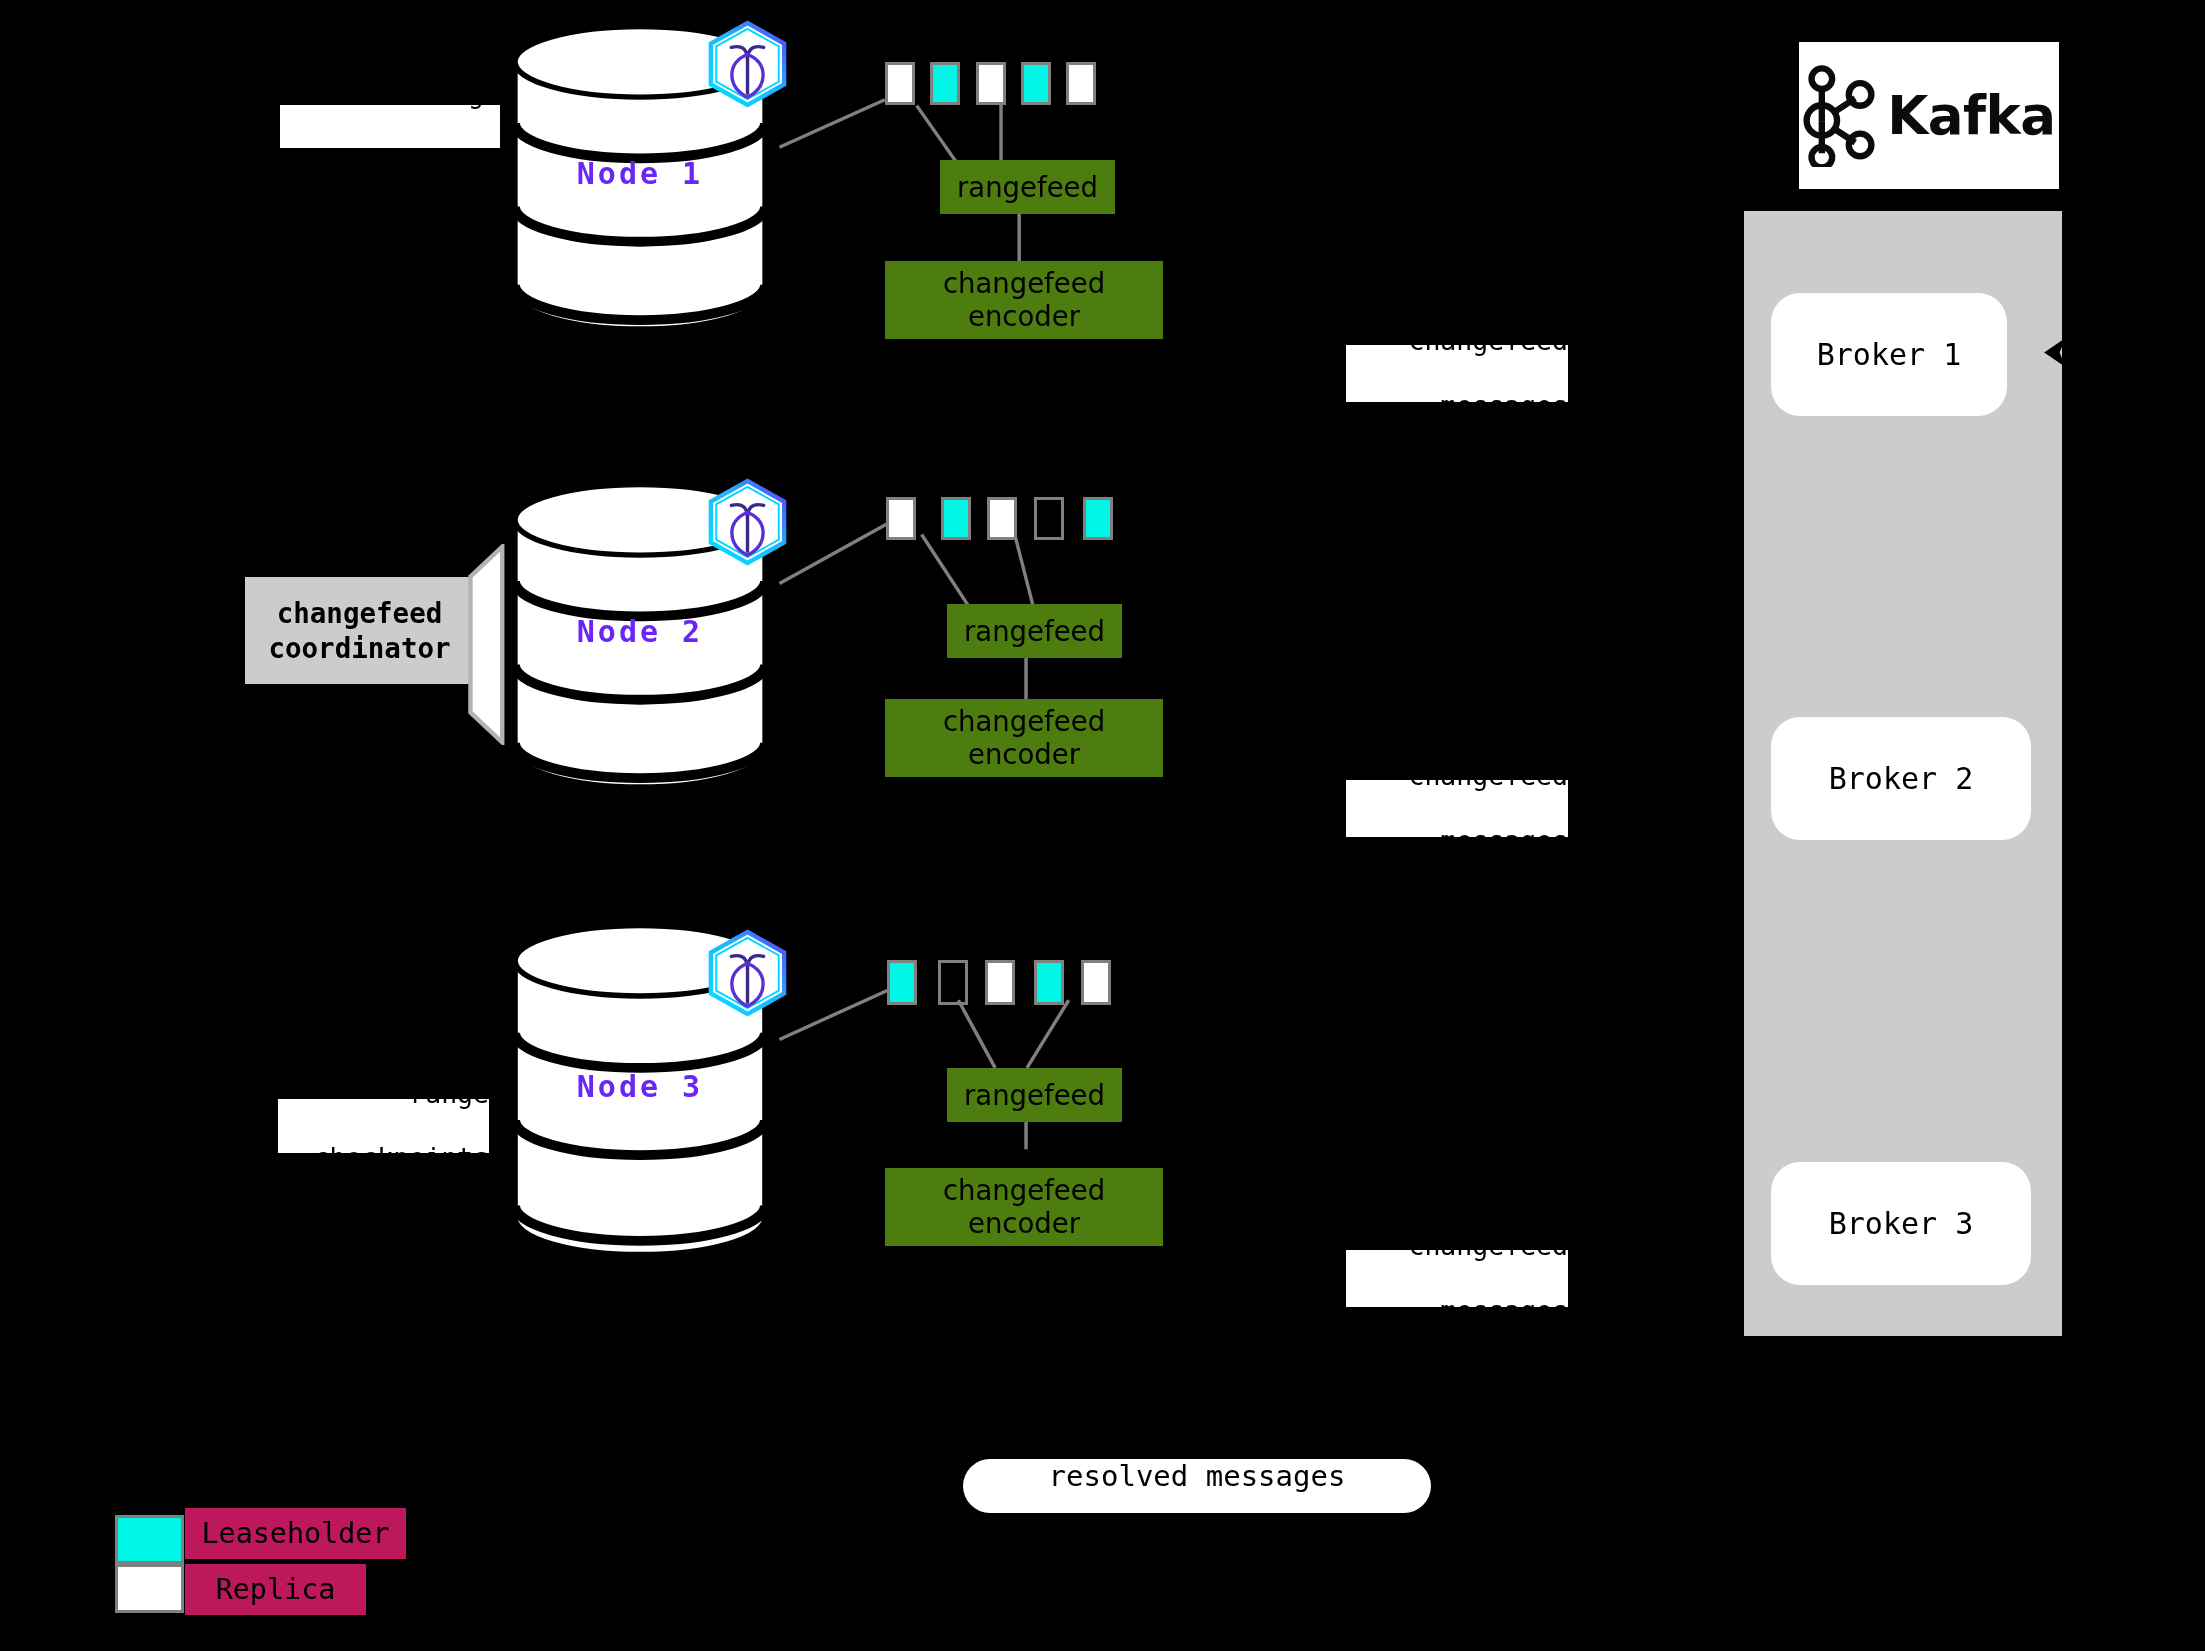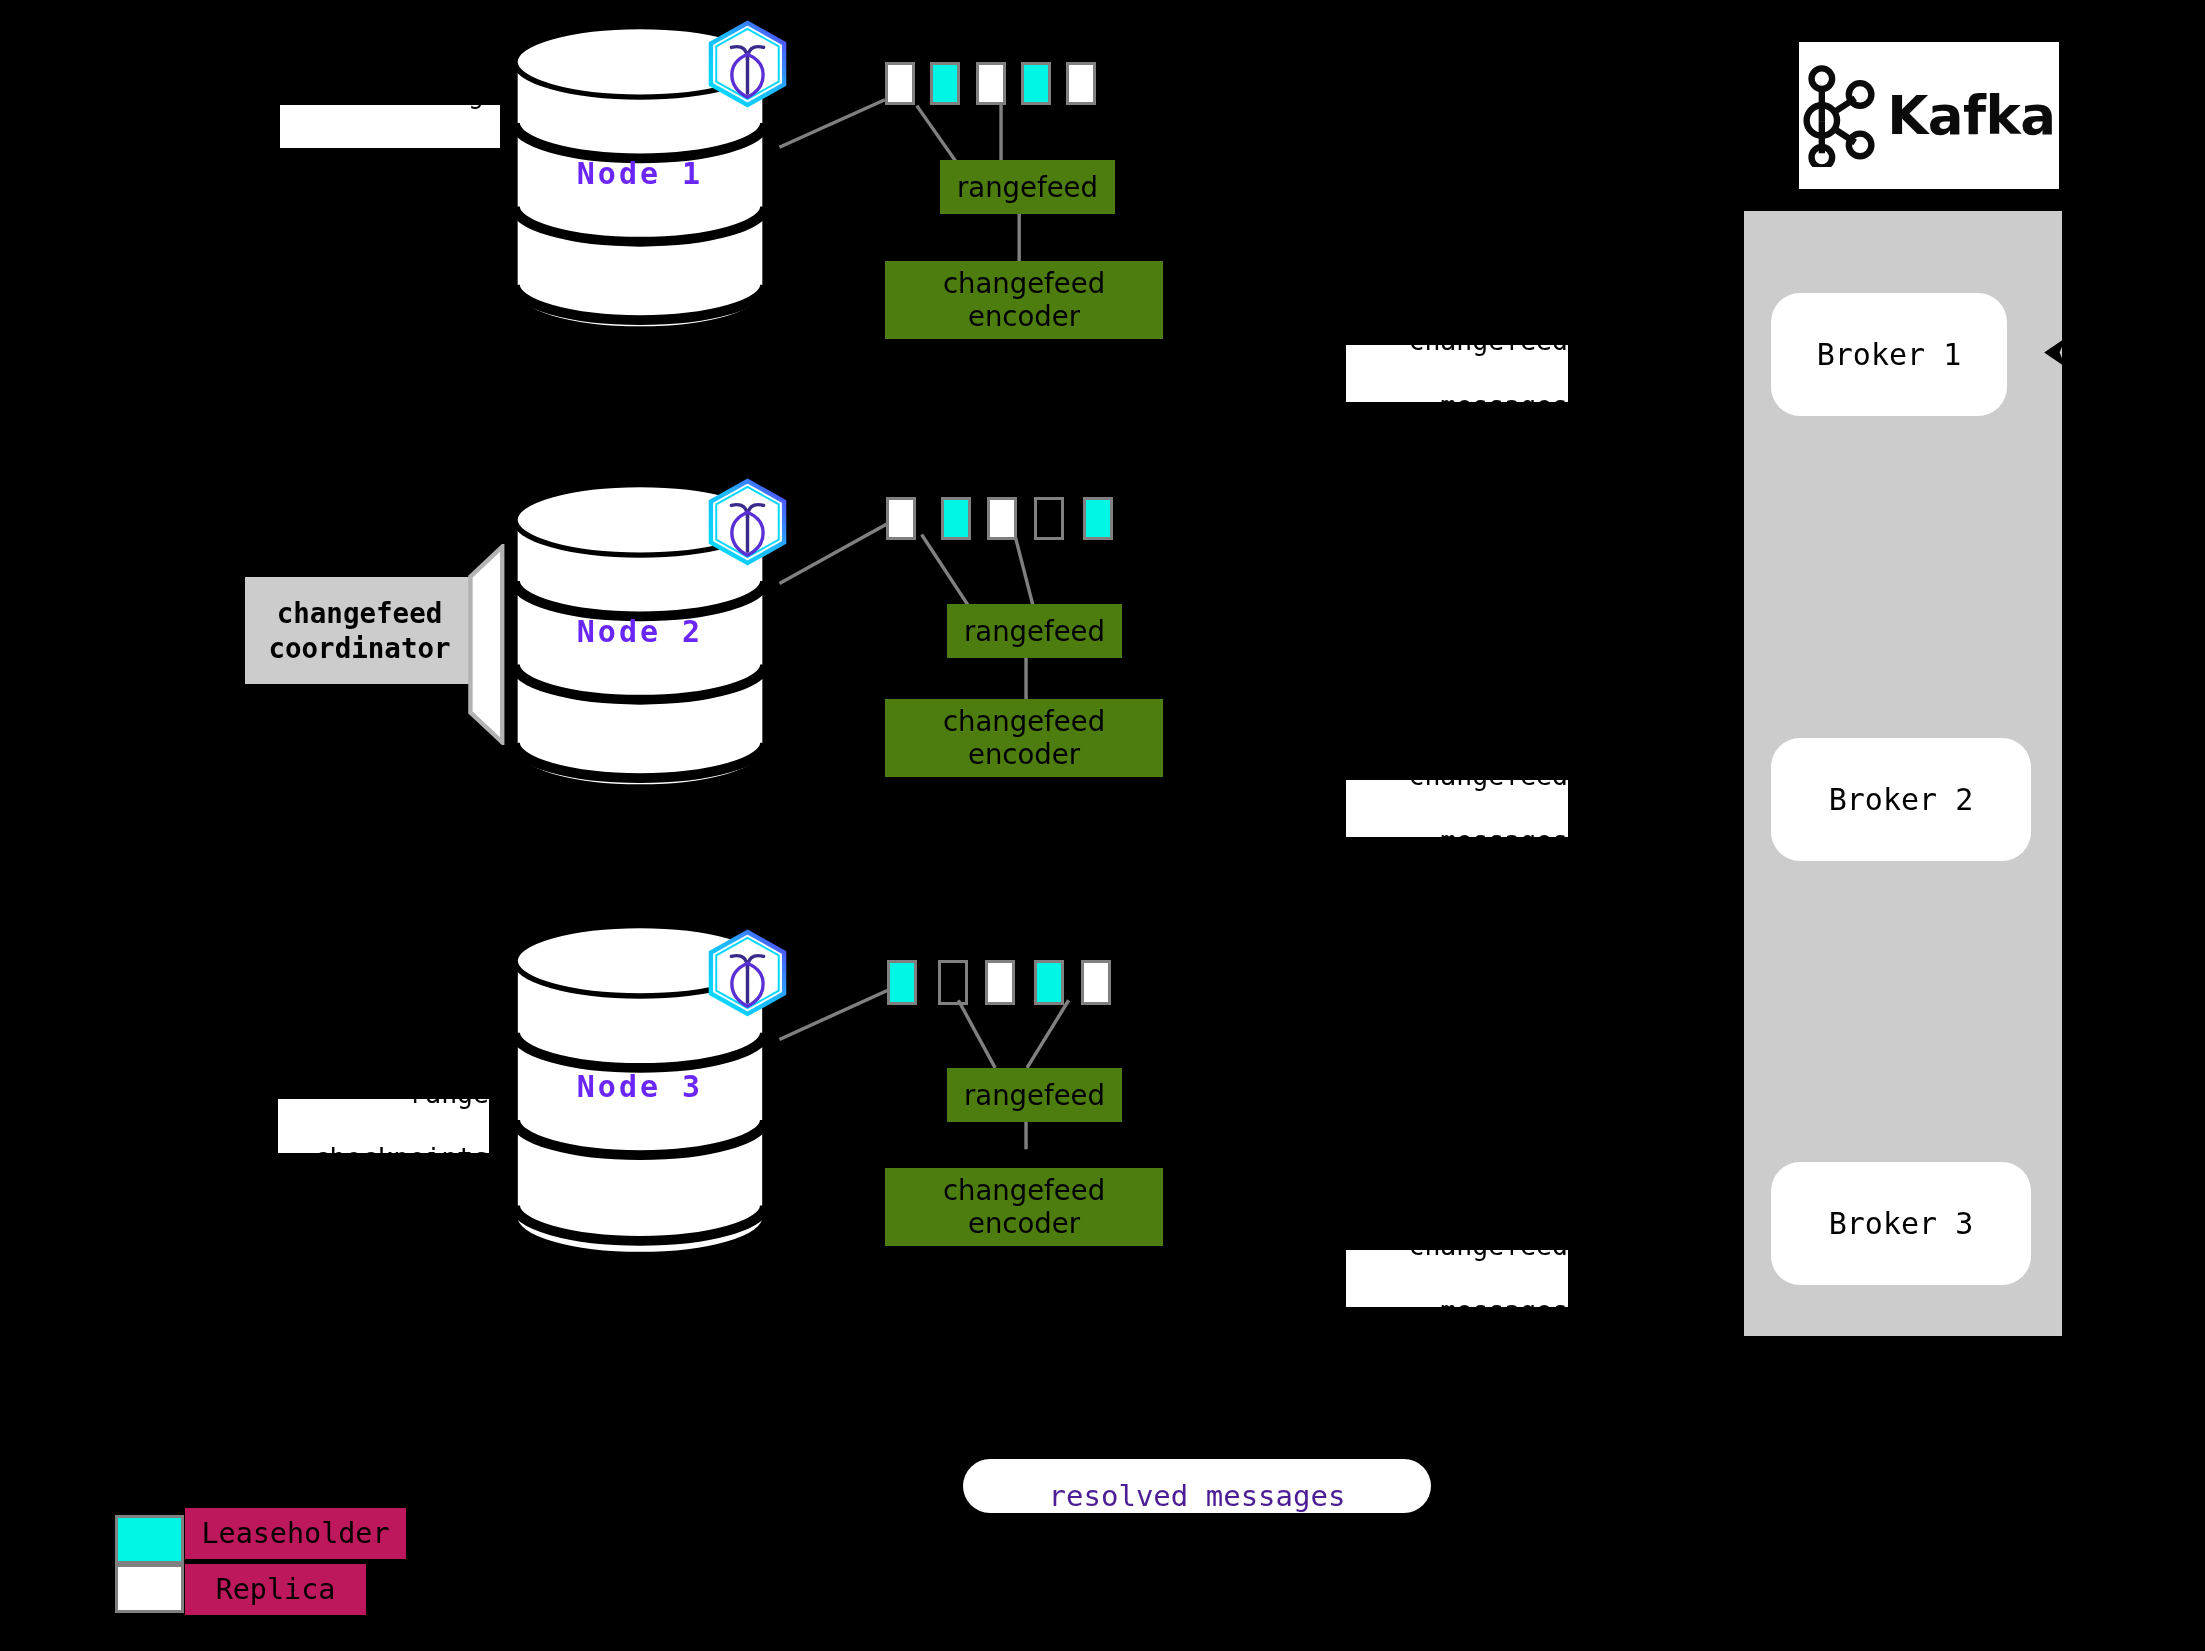--- a/index.html
+++ b/index.html
@@ -58,22 +58,22 @@
   }
   .broker-panel{position:absolute;background:#cccccc;}
   .broker{
     position:absolute;background:#ffffff;border-radius:29px;
     display:flex;align-items:center;justify-content:center;
     color:#000;font-family:"DejaVu Sans Mono",monospace;white-space:nowrap;
   }
 
   
   .pill{
-    position:absolute;background:#fff;border-radius:490px;color:#4c1d95;
-    display:flex;align-items:flex-end;justify-content:center;
+    position:absolute;background:#fff;border-radius:490px;color:#000000;
+    display:flex;align-items:flex-start;justify-content:center;
     font-family:"DejaVu Sans Mono",monospace;white-space:nowrap;
   }
 
   
   .coord-box{
     position:absolute;background:#cccccc;color:#000;
     display:flex;flex-direction:column;align-items:center;justify-content:center;
     font-family:"DejaVu Sans Mono",monospace;font-weight:bold;line-height:1.25;
     text-align:center;white-space:nowrap;
   }
@@ -309,21 +309,21 @@
 
 <div class="abs" style="left:2044px;top:338px;">
   <svg width="21.6" height="29" viewBox="0 0 44 60">
       <polygon points="44,0 0,30 44,60 32,30" fill="#000"></polygon>
     </svg>
 </div>
 
 <div class="broker" style="left:1771px;top:293px;width:236px;height:123px;font-size:30px;">
   <span>Broker 1</span>
 </div>
-<div class="broker" style="left:1771px;top:717px;width:260px;height:123px;font-size:30px;margin-top:21px;">
+<div class="broker" style="left:1771px;top:717px;width:260px;height:123px;font-size:30px;">
   <span>Broker 2</span>
 </div>
 <div class="broker" style="left:1771px;top:1162px;width:260px;height:123px;font-size:30px;">
   <span>Broker 3</span>
 </div>
 
 <div class="pill" style="left:963px;top:1459px;width:468px;height:54px;font-size:29px;">
   <span>resolved messages</span>
 </div>
 

